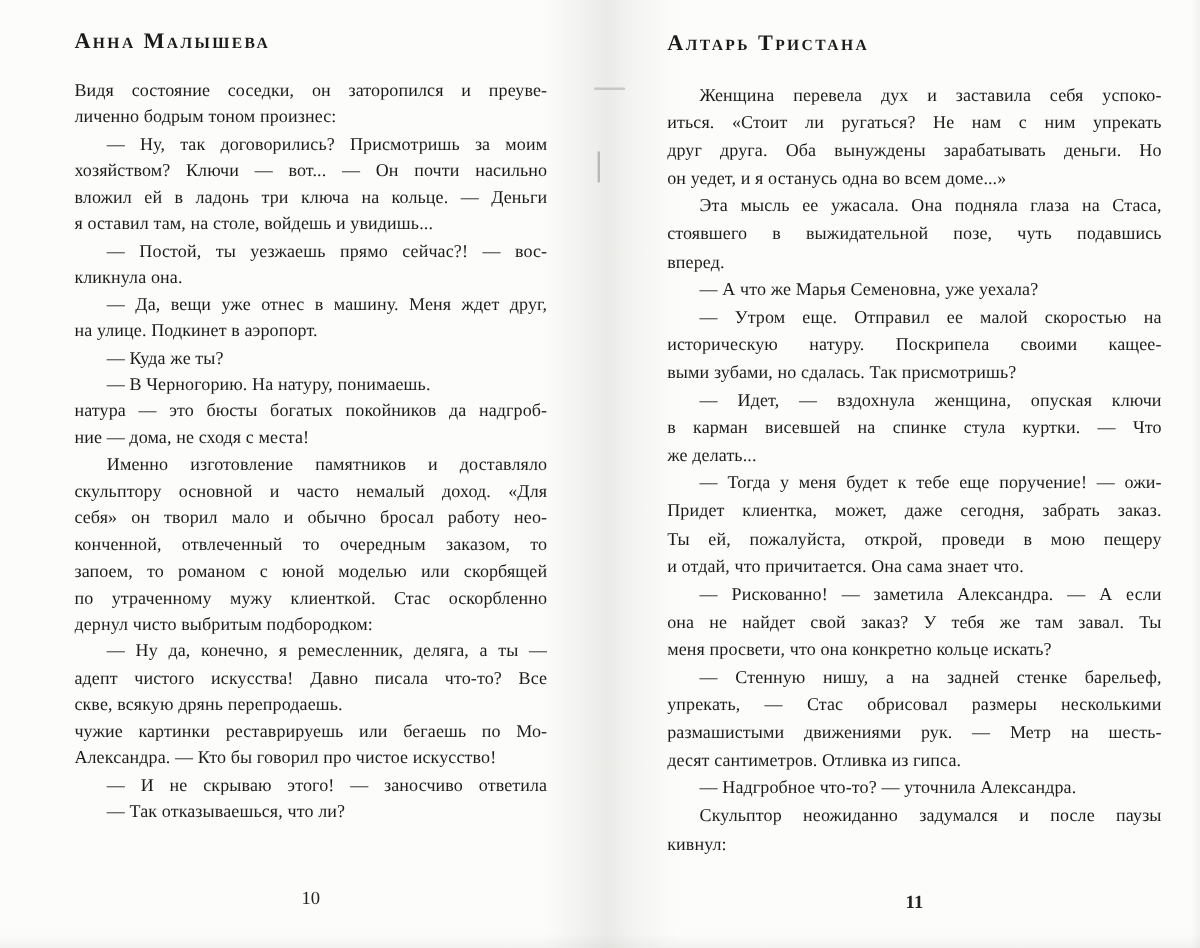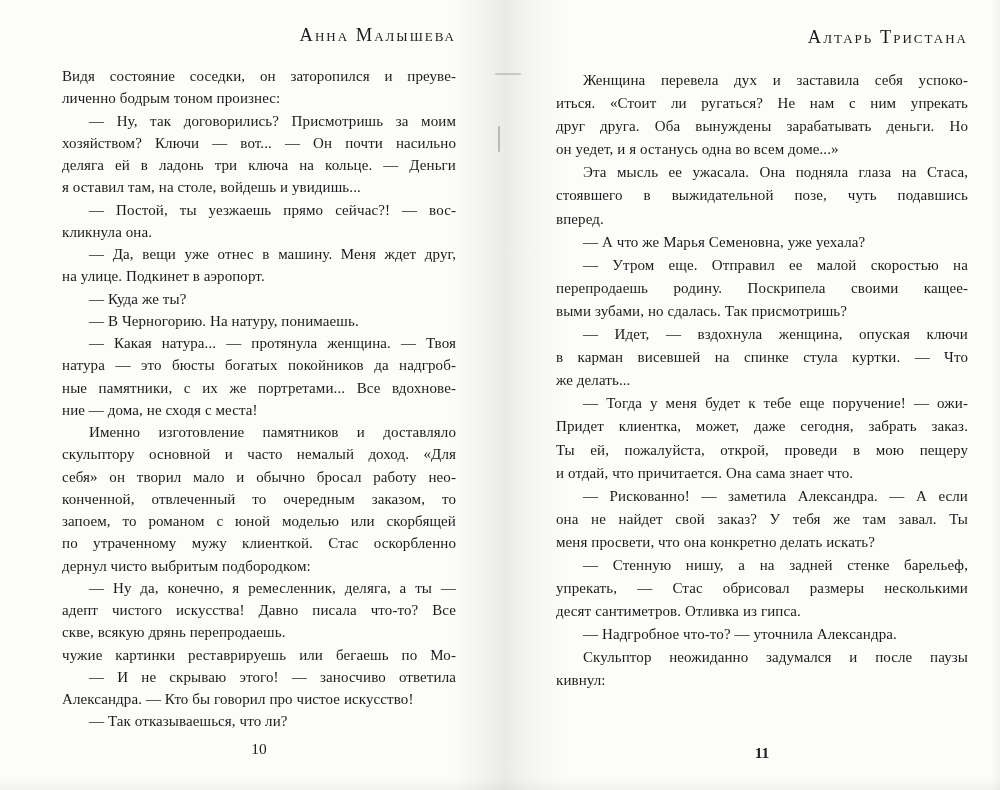--- a/index.html
+++ b/index.html
@@ -32,23 +32,23 @@
   .right-edge-shade {
     position: absolute; top: 0; bottom: 0; right: 0; width: 8px;
     background: linear-gradient(270deg, rgba(0,0,0,0.04) 0%, rgba(0,0,0,0) 100%);
   }
 
   .page { position: absolute; top: 0; height: 790px; color: var(--ink, #1b1b1b); }
   .page.left  { left: 62px;  width: 394px; }
   .page.right { left: 556px; width: 412px; }
 
   .running-header {
-    position: absolute; left: 0; right: 0; text-align: right;
+    position: absolute; left: 0; right: 0; text-align: left;
     font-variant: small-caps; font-size: 18.5px; letter-spacing: 2px;
-    color: var(--ink, #1b1b1b); white-space: nowrap;
+    color: var(--ink, #1b1b1b); white-space: nowrap; font-weight: bold;
   }
   .page.left  .running-header { top: 25px; }
   .page.right .running-header { top: 27px; }
 
   .page-body { position: absolute; left: 0; right: 0; }
   .page.left  .page-body { top: 65px; }
   .page.right .page-body { top: 69px; }
 
   .line {
     font-size: 15px; text-align: justify; text-align-last: justify;
@@ -77,76 +77,75 @@
   <div class="bottom-shade"></div>
   <div class="right-edge-shade"></div>
 
   <div class="page left">
     <div class="running-header">Анна Малышева</div>
     <div class="page-body" id="left-body">
         <div class="line">Видя состояние соседки, он заторопился и преуве-</div>
         <div class="line end">личенно бодрым тоном произнес:</div>
         <div class="line indent">— Ну, так договорились? Присмотришь за моим</div>
         <div class="line">хозяйством? Ключи — вот... — Он почти насильно</div>
-        <div class="line">деляга ей в ладонь три ключа на кольце. — Деньги</div>
+        <div class="line">вложил ей в ладонь три ключа на кольце. — Деньги</div>
         <div class="line end">я оставил там, на столе, войдешь и увидишь...</div>
         <div class="line indent">— Постой, ты уезжаешь прямо сейчас?! — вос-</div>
         <div class="line end">кликнула она.</div>
         <div class="line indent">— Да, вещи уже отнес в машину. Меня ждет друг,</div>
         <div class="line end">на улице. Подкинет в аэропорт.</div>
         <div class="line indent end">— Куда же ты?</div>
         <div class="line indent end">— В Черногорию. На натуру, понимаешь.</div>
-        <div class="line indent">— Какая натура... — протянула женщина. — Твоя</div>
         <div class="line">натура — это бюсты богатых покойников да надгроб-</div>
-        <div class="line">ные памятники, с их же портретами... Все вдохнове-</div>
         <div class="line end">ние — дома, не сходя с места!</div>
         <div class="line indent">Именно изготовление памятников и доставляло</div>
         <div class="line">скульптору основной и часто немалый доход. «Для</div>
         <div class="line">себя» он творил мало и обычно бросал работу нео-</div>
         <div class="line">конченной, отвлеченный то очередным заказом, то</div>
         <div class="line">запоем, то романом с юной моделью или скорбящей</div>
         <div class="line">по утраченному мужу клиенткой. Стас оскорбленно</div>
         <div class="line end">дернул чисто выбритым подбородком:</div>
         <div class="line indent">— Ну да, конечно, я ремесленник, деляга, а ты —</div>
         <div class="line">адепт чистого искусства! Давно писала что-то? Все</div>
         <div class="line end">скве, всякую дрянь перепродаешь.</div>
         <div class="line">чужие картинки реставрируешь или бегаешь по Мо-</div>
+        <div class="line end">Александра. — Кто бы говорил про чистое искусство!</div>
         <div class="line indent">— И не скрываю этого! — заносчиво ответила</div>
-        <div class="line end">Александра. — Кто бы говорил про чистое искусство!</div>
         <div class="line indent end">— Так отказываешься, что ли?</div>
       </div>
     <div class="page-number">10</div>
   </div>
 
   <div class="page right">
     <div class="running-header">Алтарь Тристана</div>
     <div class="page-body" id="right-body">
         <div class="line indent">Женщина перевела дух и заставила себя успоко-</div>
         <div class="line">иться. «Стоит ли ругаться? Не нам с ним упрекать</div>
         <div class="line">друг друга. Оба вынуждены зарабатывать деньги. Но</div>
         <div class="line end">он уедет, и я останусь одна во всем доме...»</div>
         <div class="line indent">Эта мысль ее ужасала. Она подняла глаза на Стаса,</div>
         <div class="line">стоявшего в выжидательной позе, чуть подавшись</div>
         <div class="line end">вперед.</div>
         <div class="line indent end">— А что же Марья Семеновна, уже уехала?</div>
         <div class="line indent">— Утром еще. Отправил ее малой скоростью на</div>
-        <div class="line">перепродаешь родину. Поскрипела своими кащее-</div>
+        <div class="line">историческую натуру. Поскрипела своими кащее-</div>
         <div class="line end">выми зубами, но сдалась. Так присмотришь?</div>
         <div class="line indent">— Идет, — вздохнула женщина, опуская ключи</div>
         <div class="line">в карман висевшей на спинке стула куртки. — Что</div>
         <div class="line end">же делать...</div>
         <div class="line indent">— Тогда у меня будет к тебе еще поручение! — ожи-</div>
         <div class="line">Придет клиентка, может, даже сегодня, забрать заказ.</div>
         <div class="line">Ты ей, пожалуйста, открой, проведи в мою пещеру</div>
         <div class="line end">и отдай, что причитается. Она сама знает что.</div>
         <div class="line indent">— Рискованно! — заметила Александра. — А если</div>
         <div class="line">она не найдет свой заказ? У тебя же там завал. Ты</div>
-        <div class="line end">меня просвети, что она конкретно делать искать?</div>
+        <div class="line end">меня просвети, что она конкретно кольце искать?</div>
         <div class="line indent">— Стенную нишу, а на задней стенке барельеф,</div>
         <div class="line">упрекать, — Стас обрисовал размеры несколькими</div>
+        <div class="line">размашистыми движениями рук. — Метр на шесть-</div>
         <div class="line end">десят сантиметров. Отливка из гипса.</div>
         <div class="line indent end">— Надгробное что-то? — уточнила Александра.</div>
         <div class="line indent">Скульптор неожиданно задумался и после паузы</div>
         <div class="line end">кивнул:</div>
       </div>
     <div class="page-number">11</div>
   </div>
 
 </div>
 

